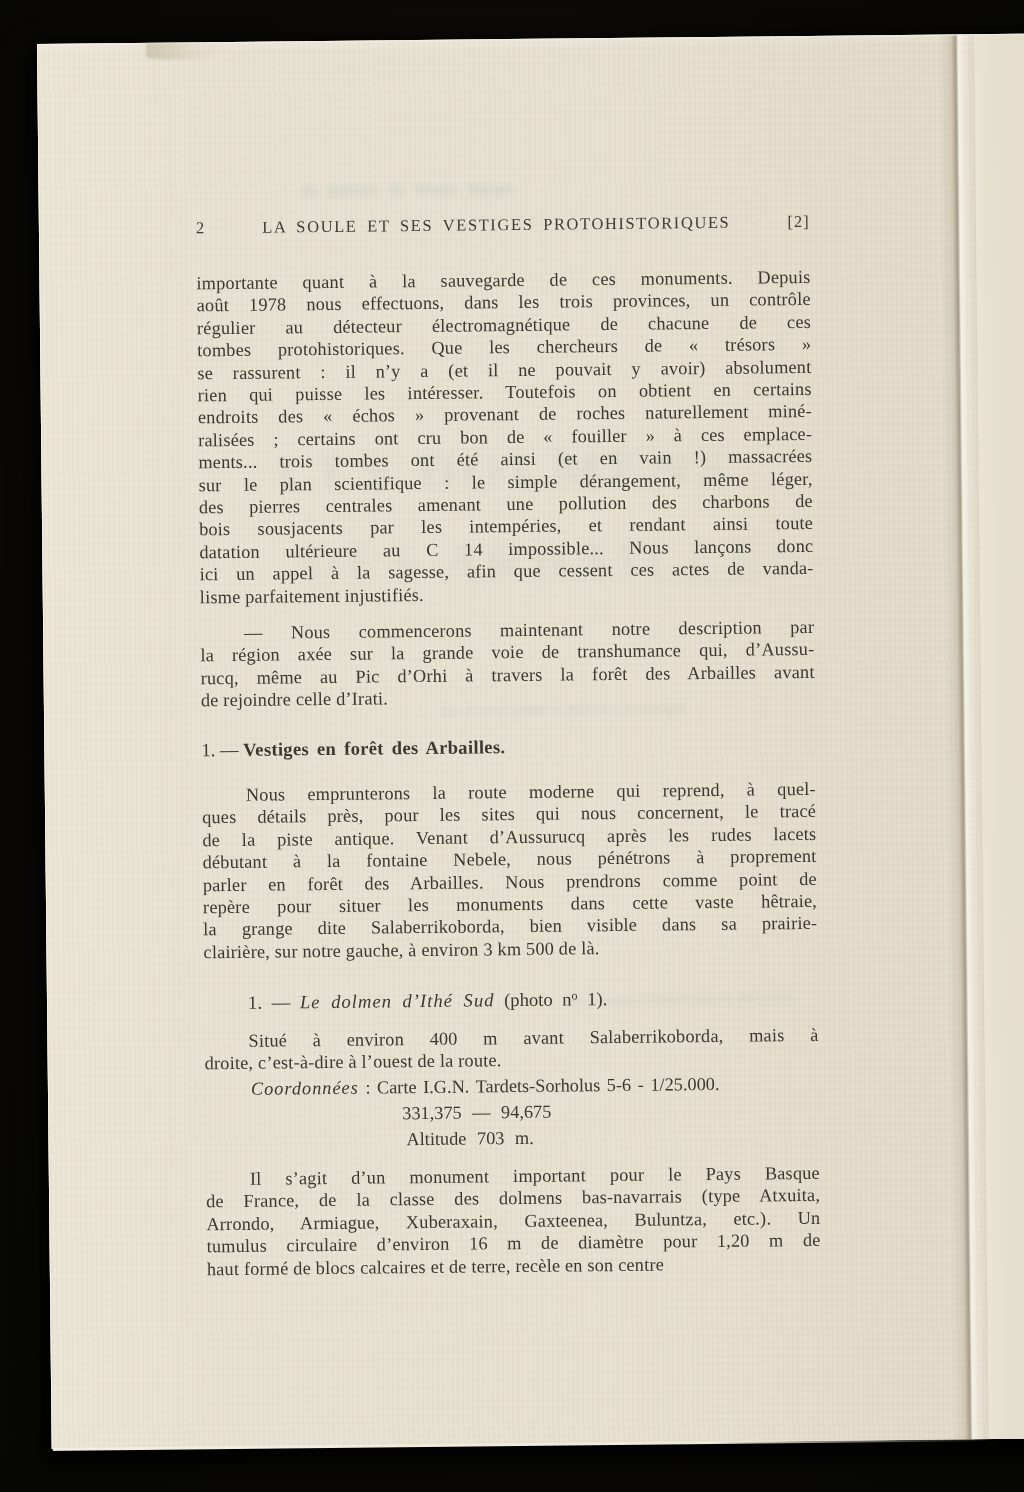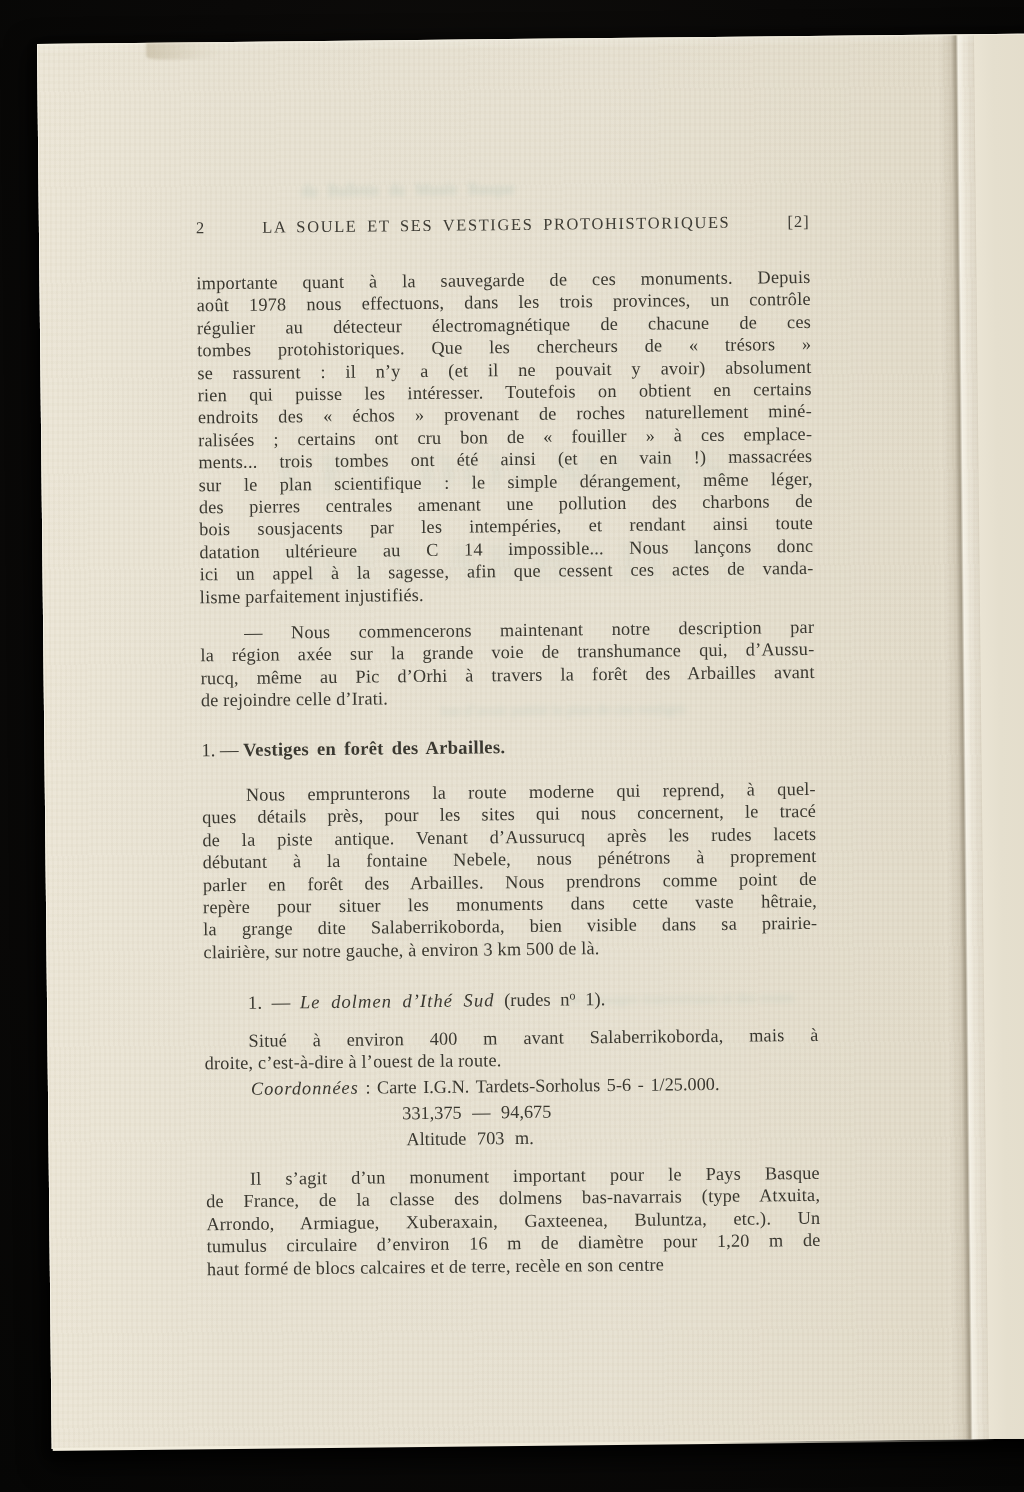--- a/index.html
+++ b/index.html
@@ -139,21 +139,21 @@
         <div class="line">ques détails près, pour les sites qui nous concernent, le tracé</div>
         <div class="line">de la piste antique. Venant d’Aussurucq après les rudes lacets</div>
         <div class="line">débutant à la fontaine Nebele, nous pénétrons à proprement</div>
         <div class="line">parler en forêt des Arbailles. Nous prendrons comme point de</div>
         <div class="line">repère pour situer les monuments dans cette vaste hêtraie,</div>
         <div class="line">la grange dite Salaberrikoborda, bien visible dans sa prairie-</div>
         <div class="line last">clairière, sur notre gauche, à environ 3 km 500 de là.</div>
       </div>
 
     <div class="block subheading" style="top:770px;">
-      <span>1. — </span><span class="italic">Le dolmen d’Ithé Sud</span><span> (rudes n</span><sup class="ord">o</sup><span> 1).</span>
+      <span>1. — </span><span class="italic">Le dolmen d’Ithé Sud</span><span> (photo n</span><sup class="ord">o</sup><span> 1).</span>
     </div>
 
     <div class="block para" style="top:812px;">
         <div class="line indent">Situé à environ 400 m avant Salaberrikoborda, mais à</div>
         <div class="line last">droite, c’est-à-dire à l’ouest de la route.</div>
       </div>
 
     <div class="block coord-line" style="top:860px;">
       <span class="italic">Coordonnées</span><span> : Carte I.G.N. Tardets-Sorholus 5-6 - 1/25.000.</span>
     </div>

